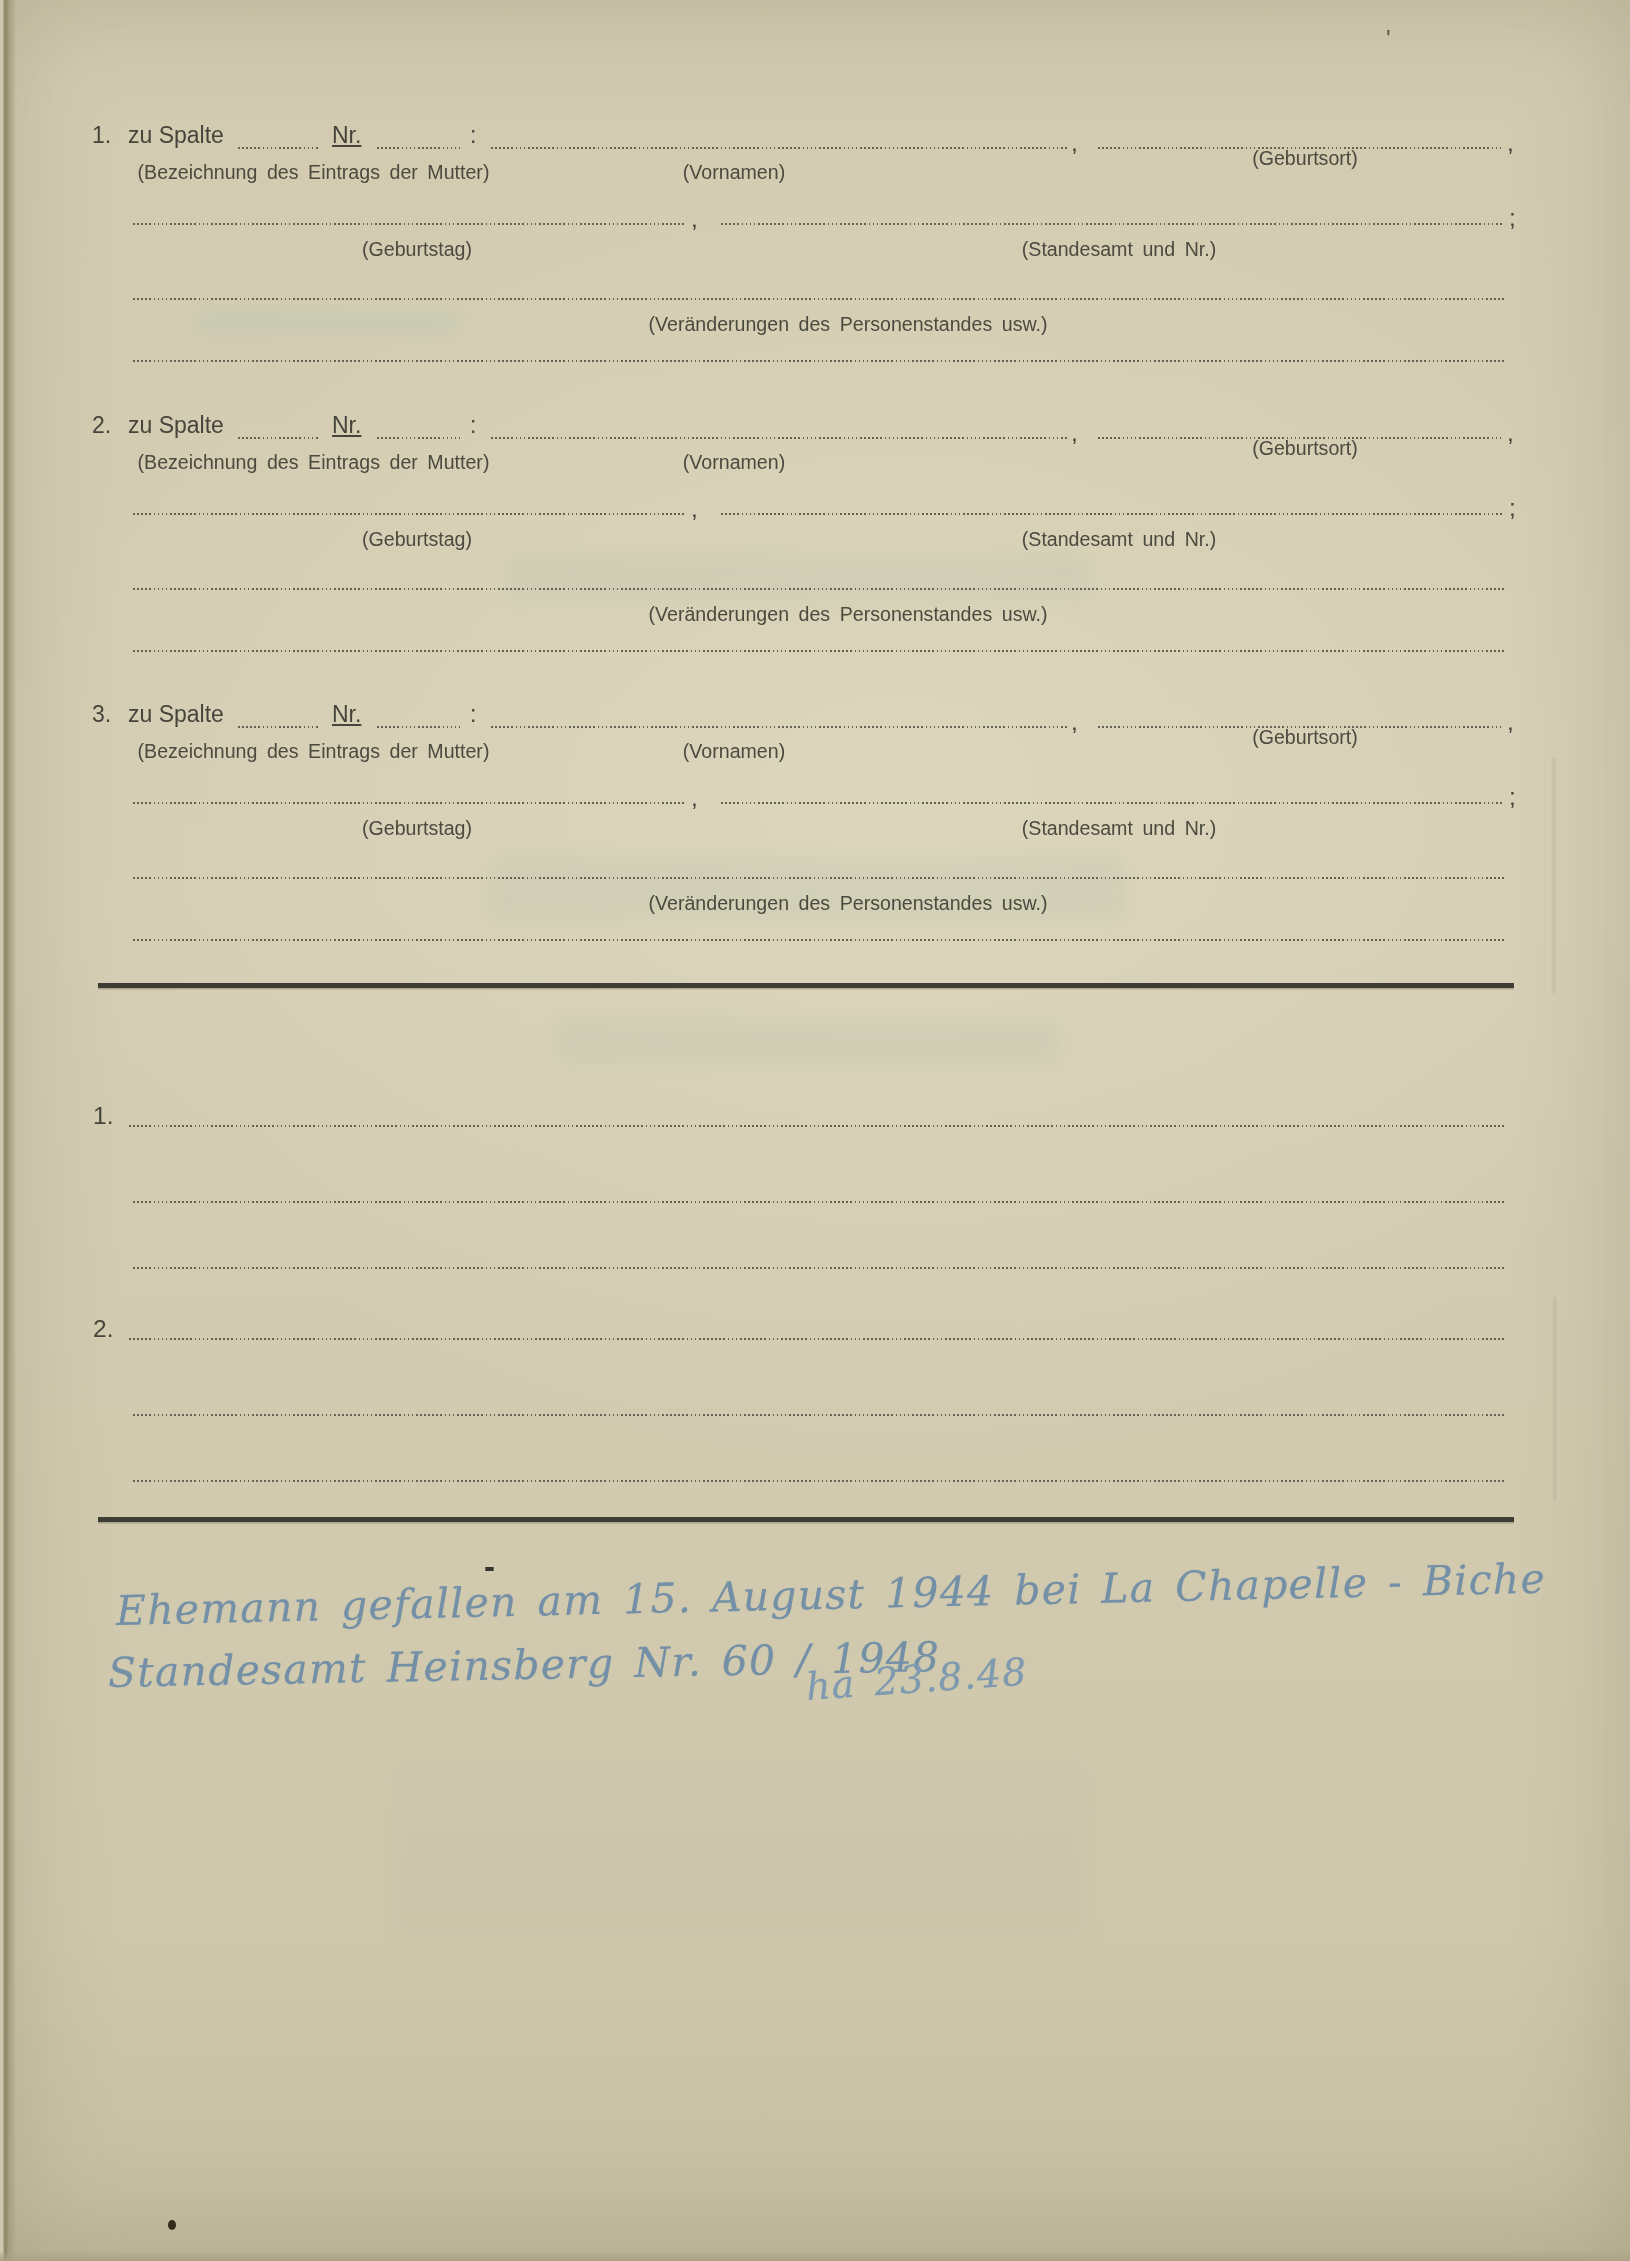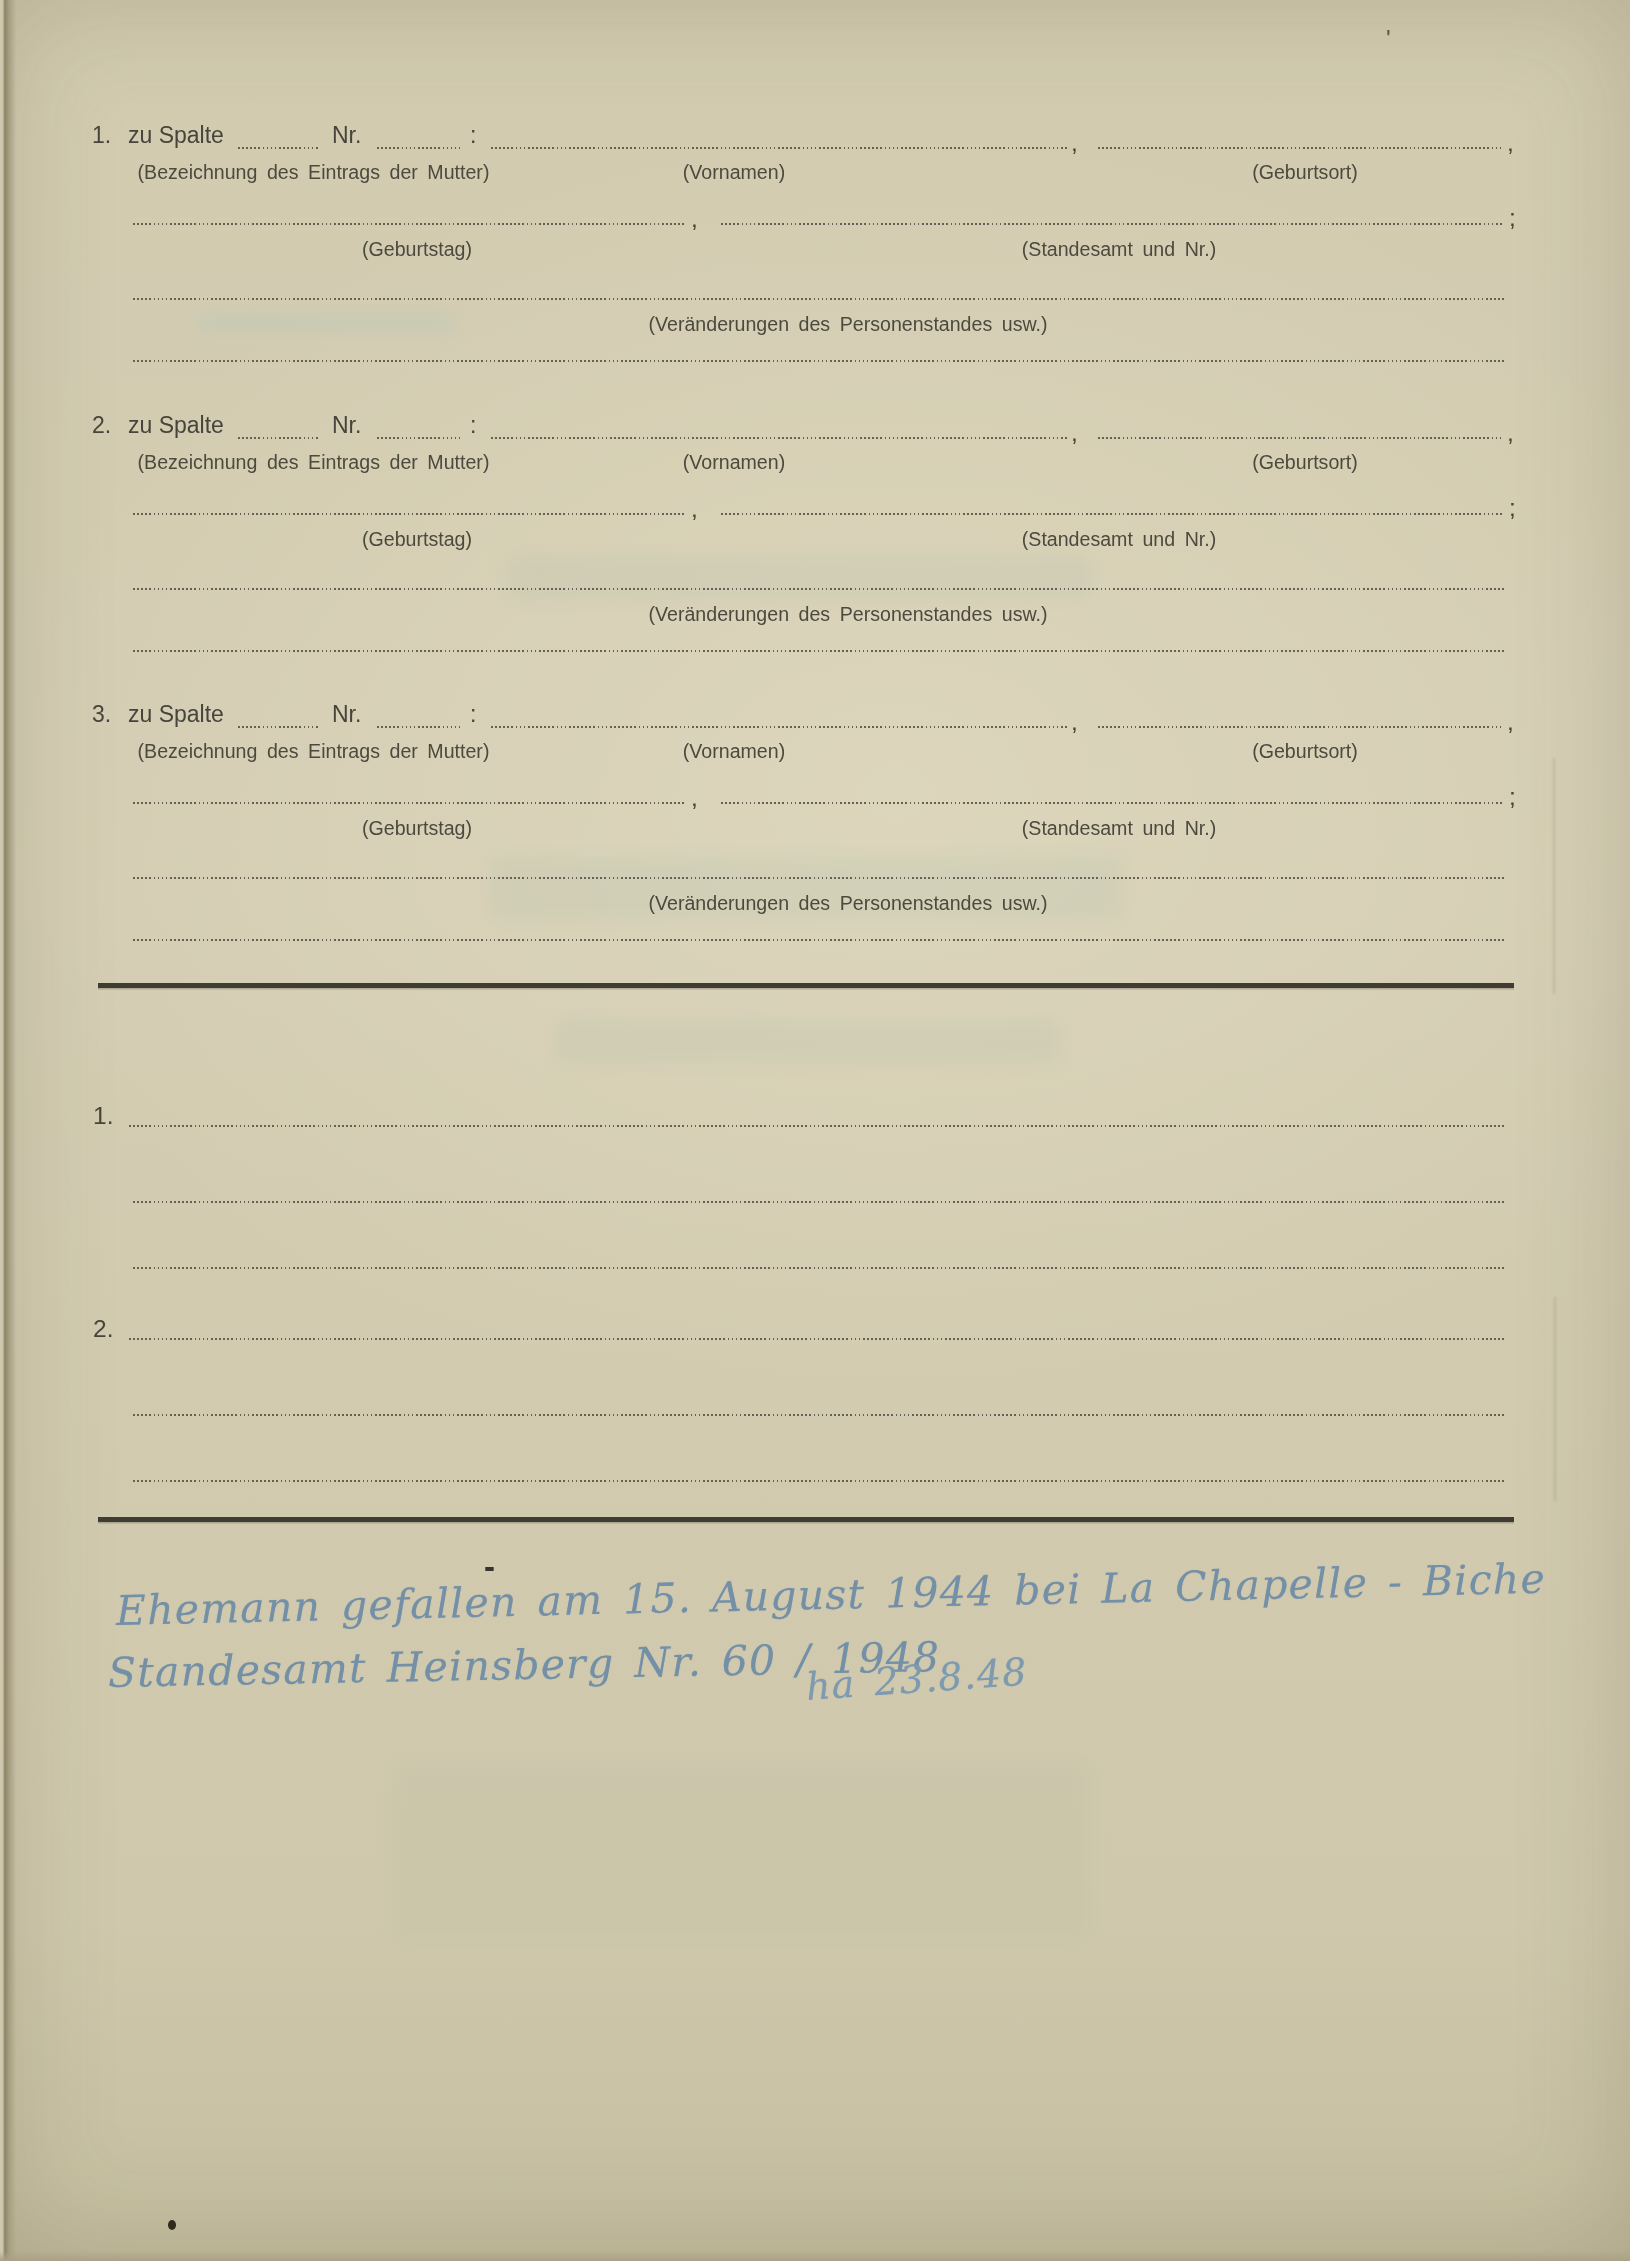--- a/index.html
+++ b/index.html
@@ -30,30 +30,30 @@
     background-image:repeating-linear-gradient(to right,#5b574b 0,#5b574b 1.6px,rgba(0,0,0,0) 1.6px,rgba(0,0,0,0) 4.1px);
     opacity:.92;}
   .rtxt{position:absolute;font-size:23px;color:#47443b;white-space:nowrap;}
   .punct{position:absolute;font-size:24.5px;color:#47443b;}
   .lab{position:absolute;font-size:19.6px;color:#4c493f;text-align:center;white-space:nowrap;word-spacing:4.1px;}
 
   .e4{position:absolute;left:0;top:var(--t);width:1631px;height:277px;}
   .e4 .n  {left:92px;top:0;}
   .e4 .zs {left:128px;top:0;}
   .e4 .d1 {left:238px;width:82px;top:24.5px;}
-  .e4 .nr {left:332px;top:0;}
+  .e4 .nr {left:332px;top:0;text-decoration:underline;}
   .e4 .d2 {left:377px;width:83px;top:24.5px;}
   .e4 .co {left:470px;top:0;}
   .e4 .d3 {left:491px;width:576px;top:24.5px;}
   .e4 .c1 {left:1071px;top:6.5px;}
   .e4 .d4 {left:1098px;width:404px;top:24.5px;}
   .e4 .c2 {left:1507px;top:6.5px;}
   .e4 .lmu{left:122px;top:39px;width:383px;}
   .e4 .lvn{left:571px;top:39px;width:326px;}
-  .e4 .lgo{left:1142px;top:39px;width:326px;}
+  .e4 .lgo{left:1142px;top:25px;width:326px;}
   .e4 .db1{left:133px;width:552px;top:101px;}
   .e4 .cb {left:691px;top:83px;}
   .e4 .db2{left:721px;width:781px;top:101px;}
   .e4 .sb {left:1509px;top:82px;}
   .e4 .lgt{left:254px;top:116px;width:326px;}
   .e4 .lsa{left:956px;top:116px;width:326px;}
   .e4 .dc {left:133px;width:1372px;top:176px;}
   .e4 .lvr{left:436px;top:191px;width:824px;}
   .e4 .dd {left:133px;width:1372px;top:238px;}
 

